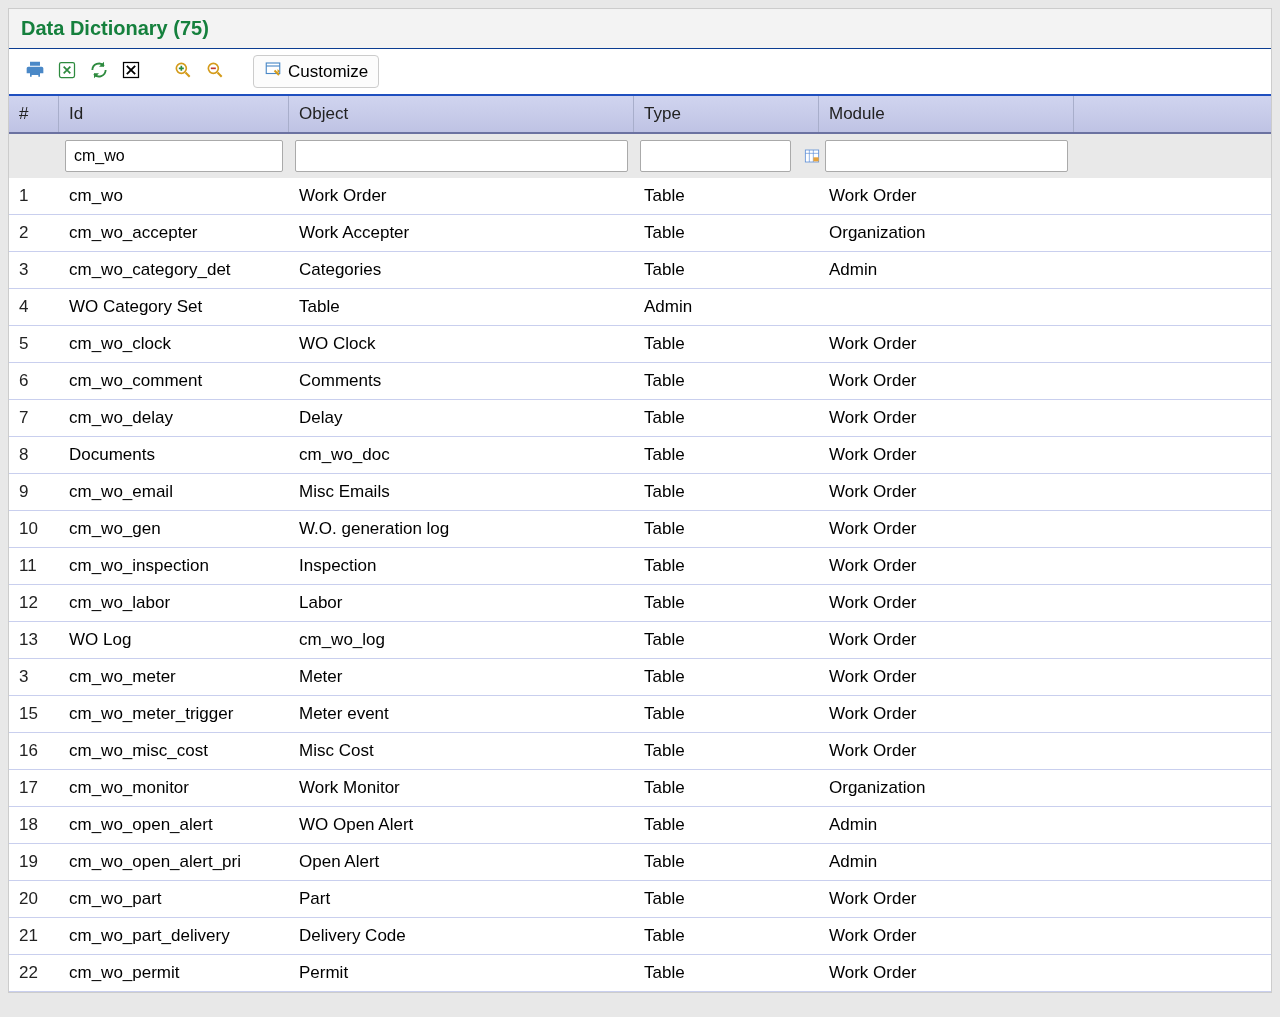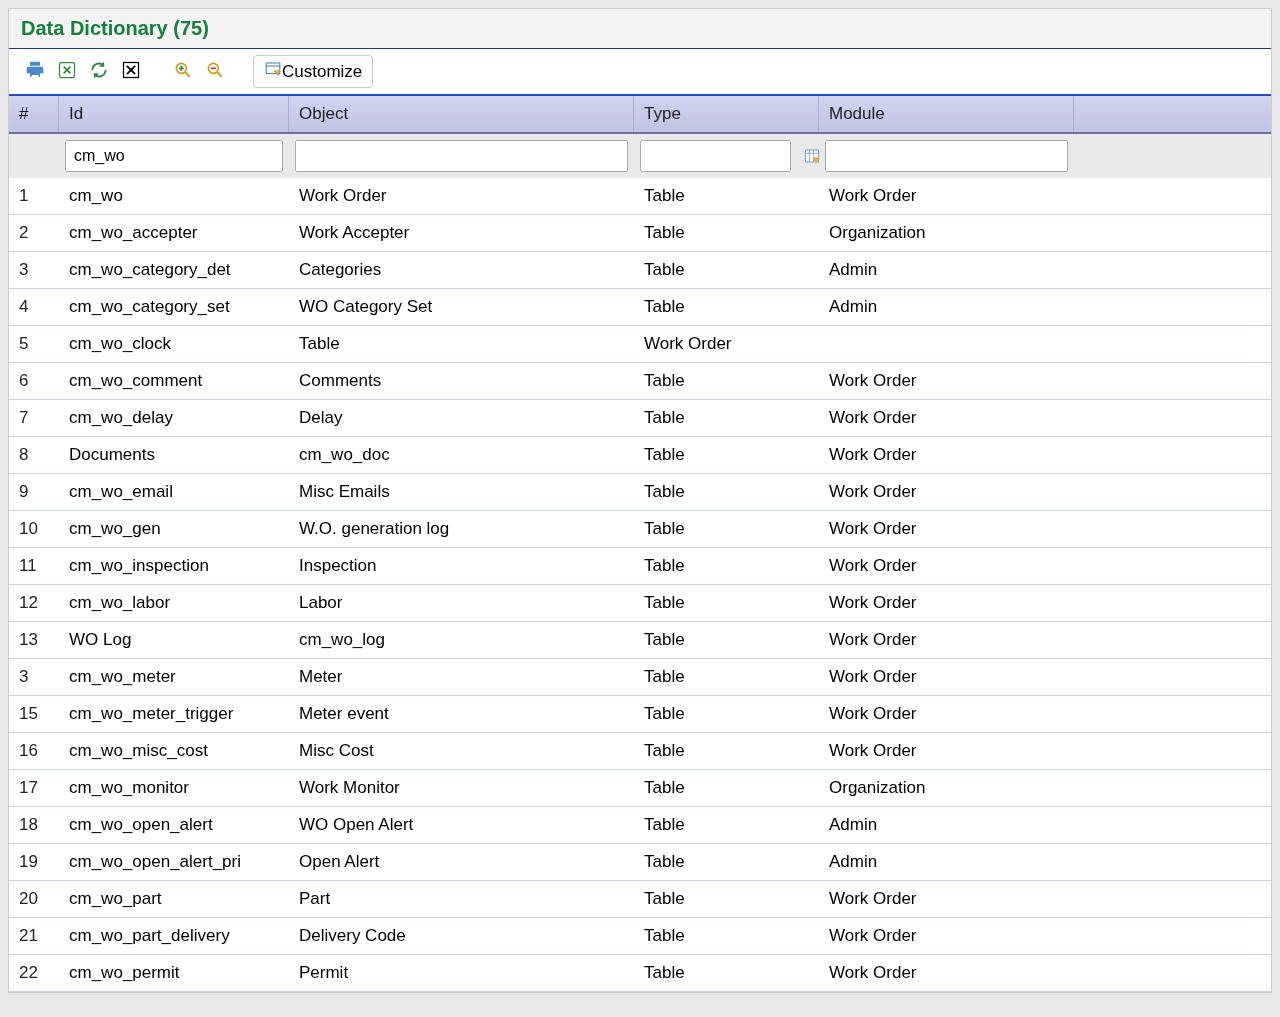--- a/index.html
+++ b/index.html
@@ -37,20 +37,21 @@
     display: flex;
     align-items: center;
     justify-content: center;
     cursor: pointer;
     border-radius: 3px;
   }
   .toolbar-gap { width: 16px; }
   .customize-btn {
     display: flex;
     align-items: center;
+    gap: 6px;
     padding: 4px 10px;
     border: 1px solid #ccc;
     border-radius: 4px;
     cursor: pointer;
     background: #fcfcfc;
   }
   .customize-btn span { font-size: 17px; }
 
   
   .grid-header {
@@ -244,29 +245,29 @@
       <div class="grid-row">
         <div class="cell rownum">3</div>
         <div class="cell">cm_wo_category_det</div>
         <div class="cell">Categories</div>
         <div class="cell">Table</div>
         <div class="cell">Admin</div>
         <div class="cell"></div>
       </div>
       <div class="grid-row">
         <div class="cell rownum">4</div>
-        <div class="cell">cm_wo_category_set</div>
         <div class="cell">WO Category Set</div>
         <div class="cell">Table</div>
         <div class="cell">Admin</div>
         <div class="cell"></div>
       </div>
       <div class="grid-row">
         <div class="cell rownum">5</div>
         <div class="cell">cm_wo_clock</div>
+        <div class="cell">WO Clock</div>
         <div class="cell">Table</div>
         <div class="cell">Work Order</div>
         <div class="cell"></div>
       </div>
       <div class="grid-row">
         <div class="cell rownum">6</div>
         <div class="cell">cm_wo_comment</div>
         <div class="cell">Comments</div>
         <div class="cell">Table</div>
         <div class="cell">Work Order</div>

